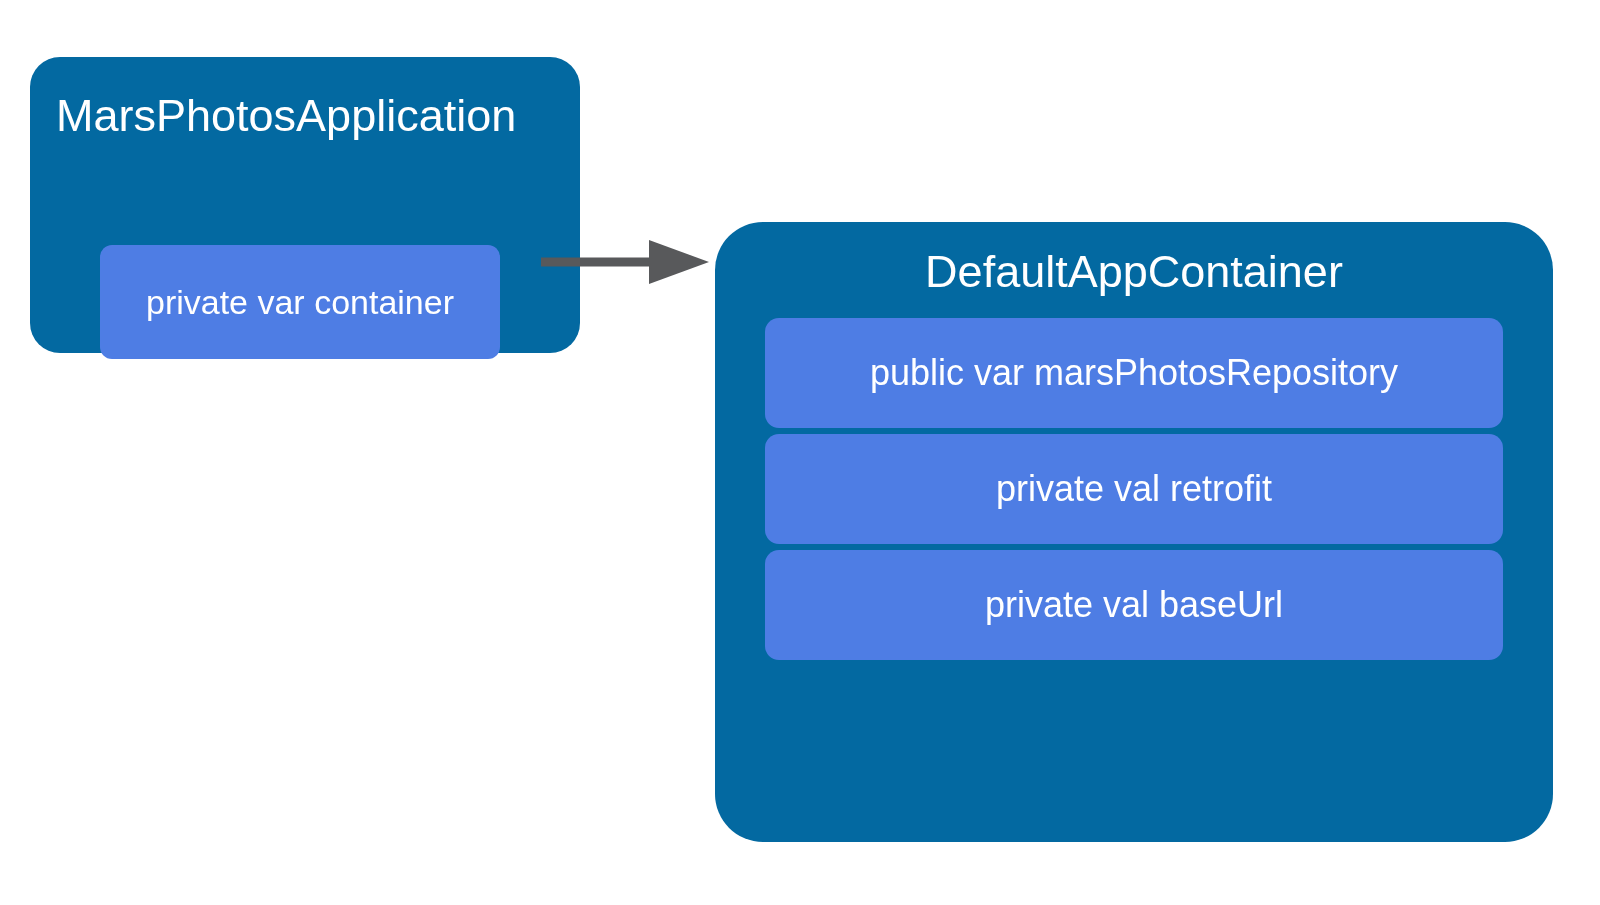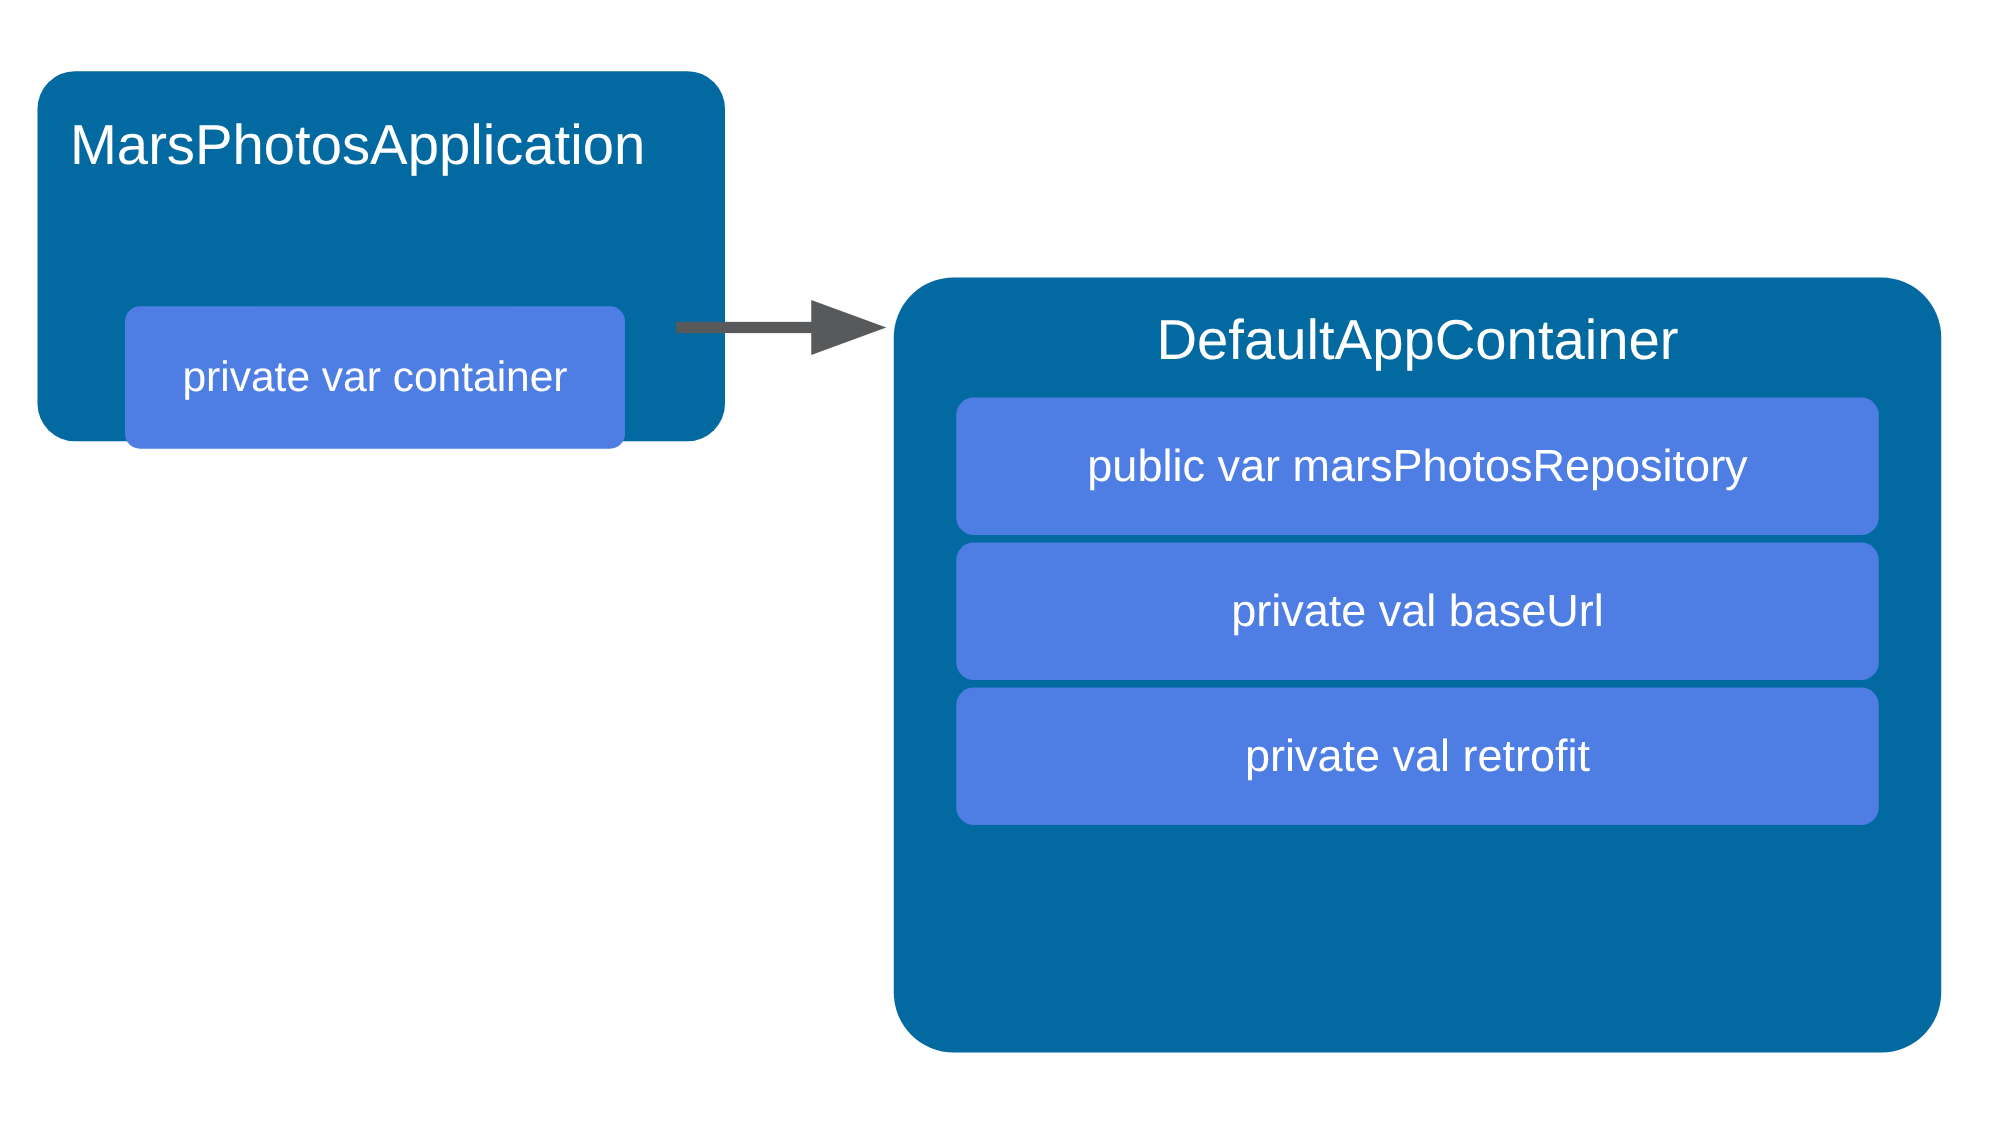--- a/index.html
+++ b/index.html
@@ -115,21 +115,21 @@
 
   <div class="green-box right">
     <div class="right-title-zone">
       <div class="box-title">DefaultAppContainer</div>
     </div>
     <div class="rows">
       <div class="blue-item">
         <span>public var marsPhotosRepository</span>
       </div>
       <div class="blue-item">
-        <span>private val baseUrl</span>
+        <span>private val retrofit</span>
       </div>
       <div class="blue-item">
-        <span>private val retrofit</span>
+        <span>private val baseUrl</span>
       </div>
     </div>
   </div>
 
 </div>
 
 </body></html>

